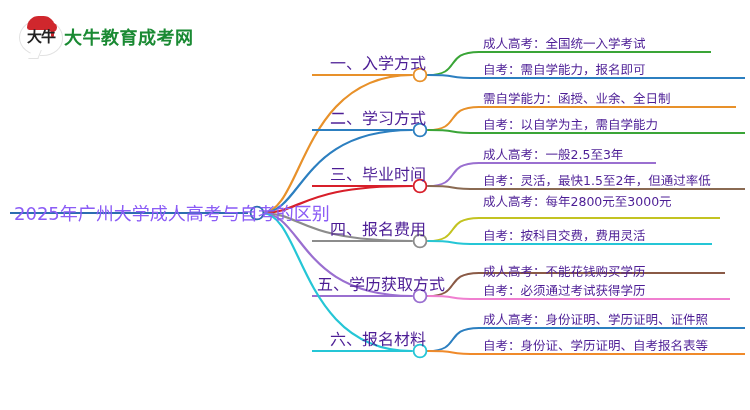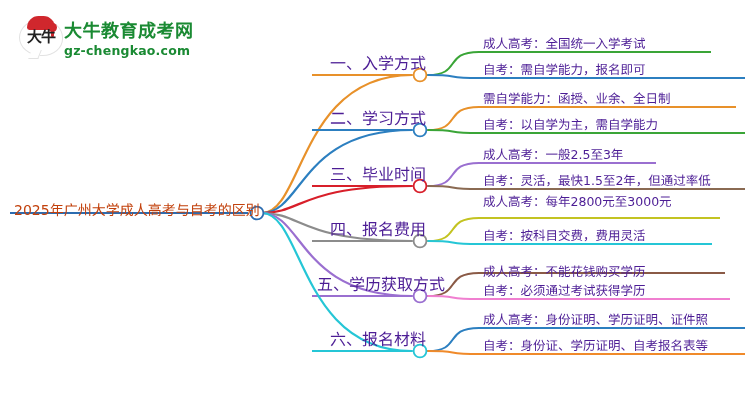--- a/index.html
+++ b/index.html
@@ -122,24 +122,24 @@
   }
 
   
   .lbl {
     position: absolute;
     white-space: nowrap;
     color: #4c1d95;
     font-family: "DejaVu Sans", "Liberation Sans", sans-serif;
   }
   #root-label {
-    font-size: 14px;
+    font-size: 18px;
     left: 14px;
     top: 199px;
-    color: #c2410c;
+    color: #8b5cf6;
   }
   .branch-label {
     font-size: 16px;
     transform: translateY(-100%);
   }
   .leaf-label {
     font-size: 12.5px;
     transform: translateY(-100%);
   }
 </style>
@@ -150,21 +150,20 @@
   <div id="logo-mark">
     <div class="bubble"></div>
     <div class="bubble-tail"></div>
     <div class="cap"></div>
     <div class="cap-knob"></div>
     <div class="cap-tassel"></div>
     <div class="mark-text">大牛</div>
   </div>
   <div id="logo-text">
     <div id="logo-title">大牛教育成考网</div>
-    <div id="logo-url">gz-chengkao.com</div>
   </div>
 </div>
 
 <svg id="wires" viewBox="0 0 750 410" width="750" height="410">
     <line x1="10" y1="213" x2="248" y2="213" stroke="#2c6cb0" stroke-width="2.2"></line>
     <path d="M 262 213 C 303 213 300 75 412 75" fill="none" stroke="#e8912a" stroke-width="2.2" stroke-linecap="round"></path>
     <line x1="312" y1="75" x2="412" y2="75" stroke="#e8912a" stroke-width="2.2"></line>
     <path d="M 428 75 C 462 75 443 52 479 52" fill="none" stroke="#3aa537" stroke-width="2" stroke-linecap="round"></path>
     <line x1="479" y1="52" x2="711" y2="52" stroke="#3aa537" stroke-width="2"></line>
     <path d="M 428 75 C 462 75 443 78 479 78" fill="none" stroke="#2c7fc0" stroke-width="2" stroke-linecap="round"></path>

